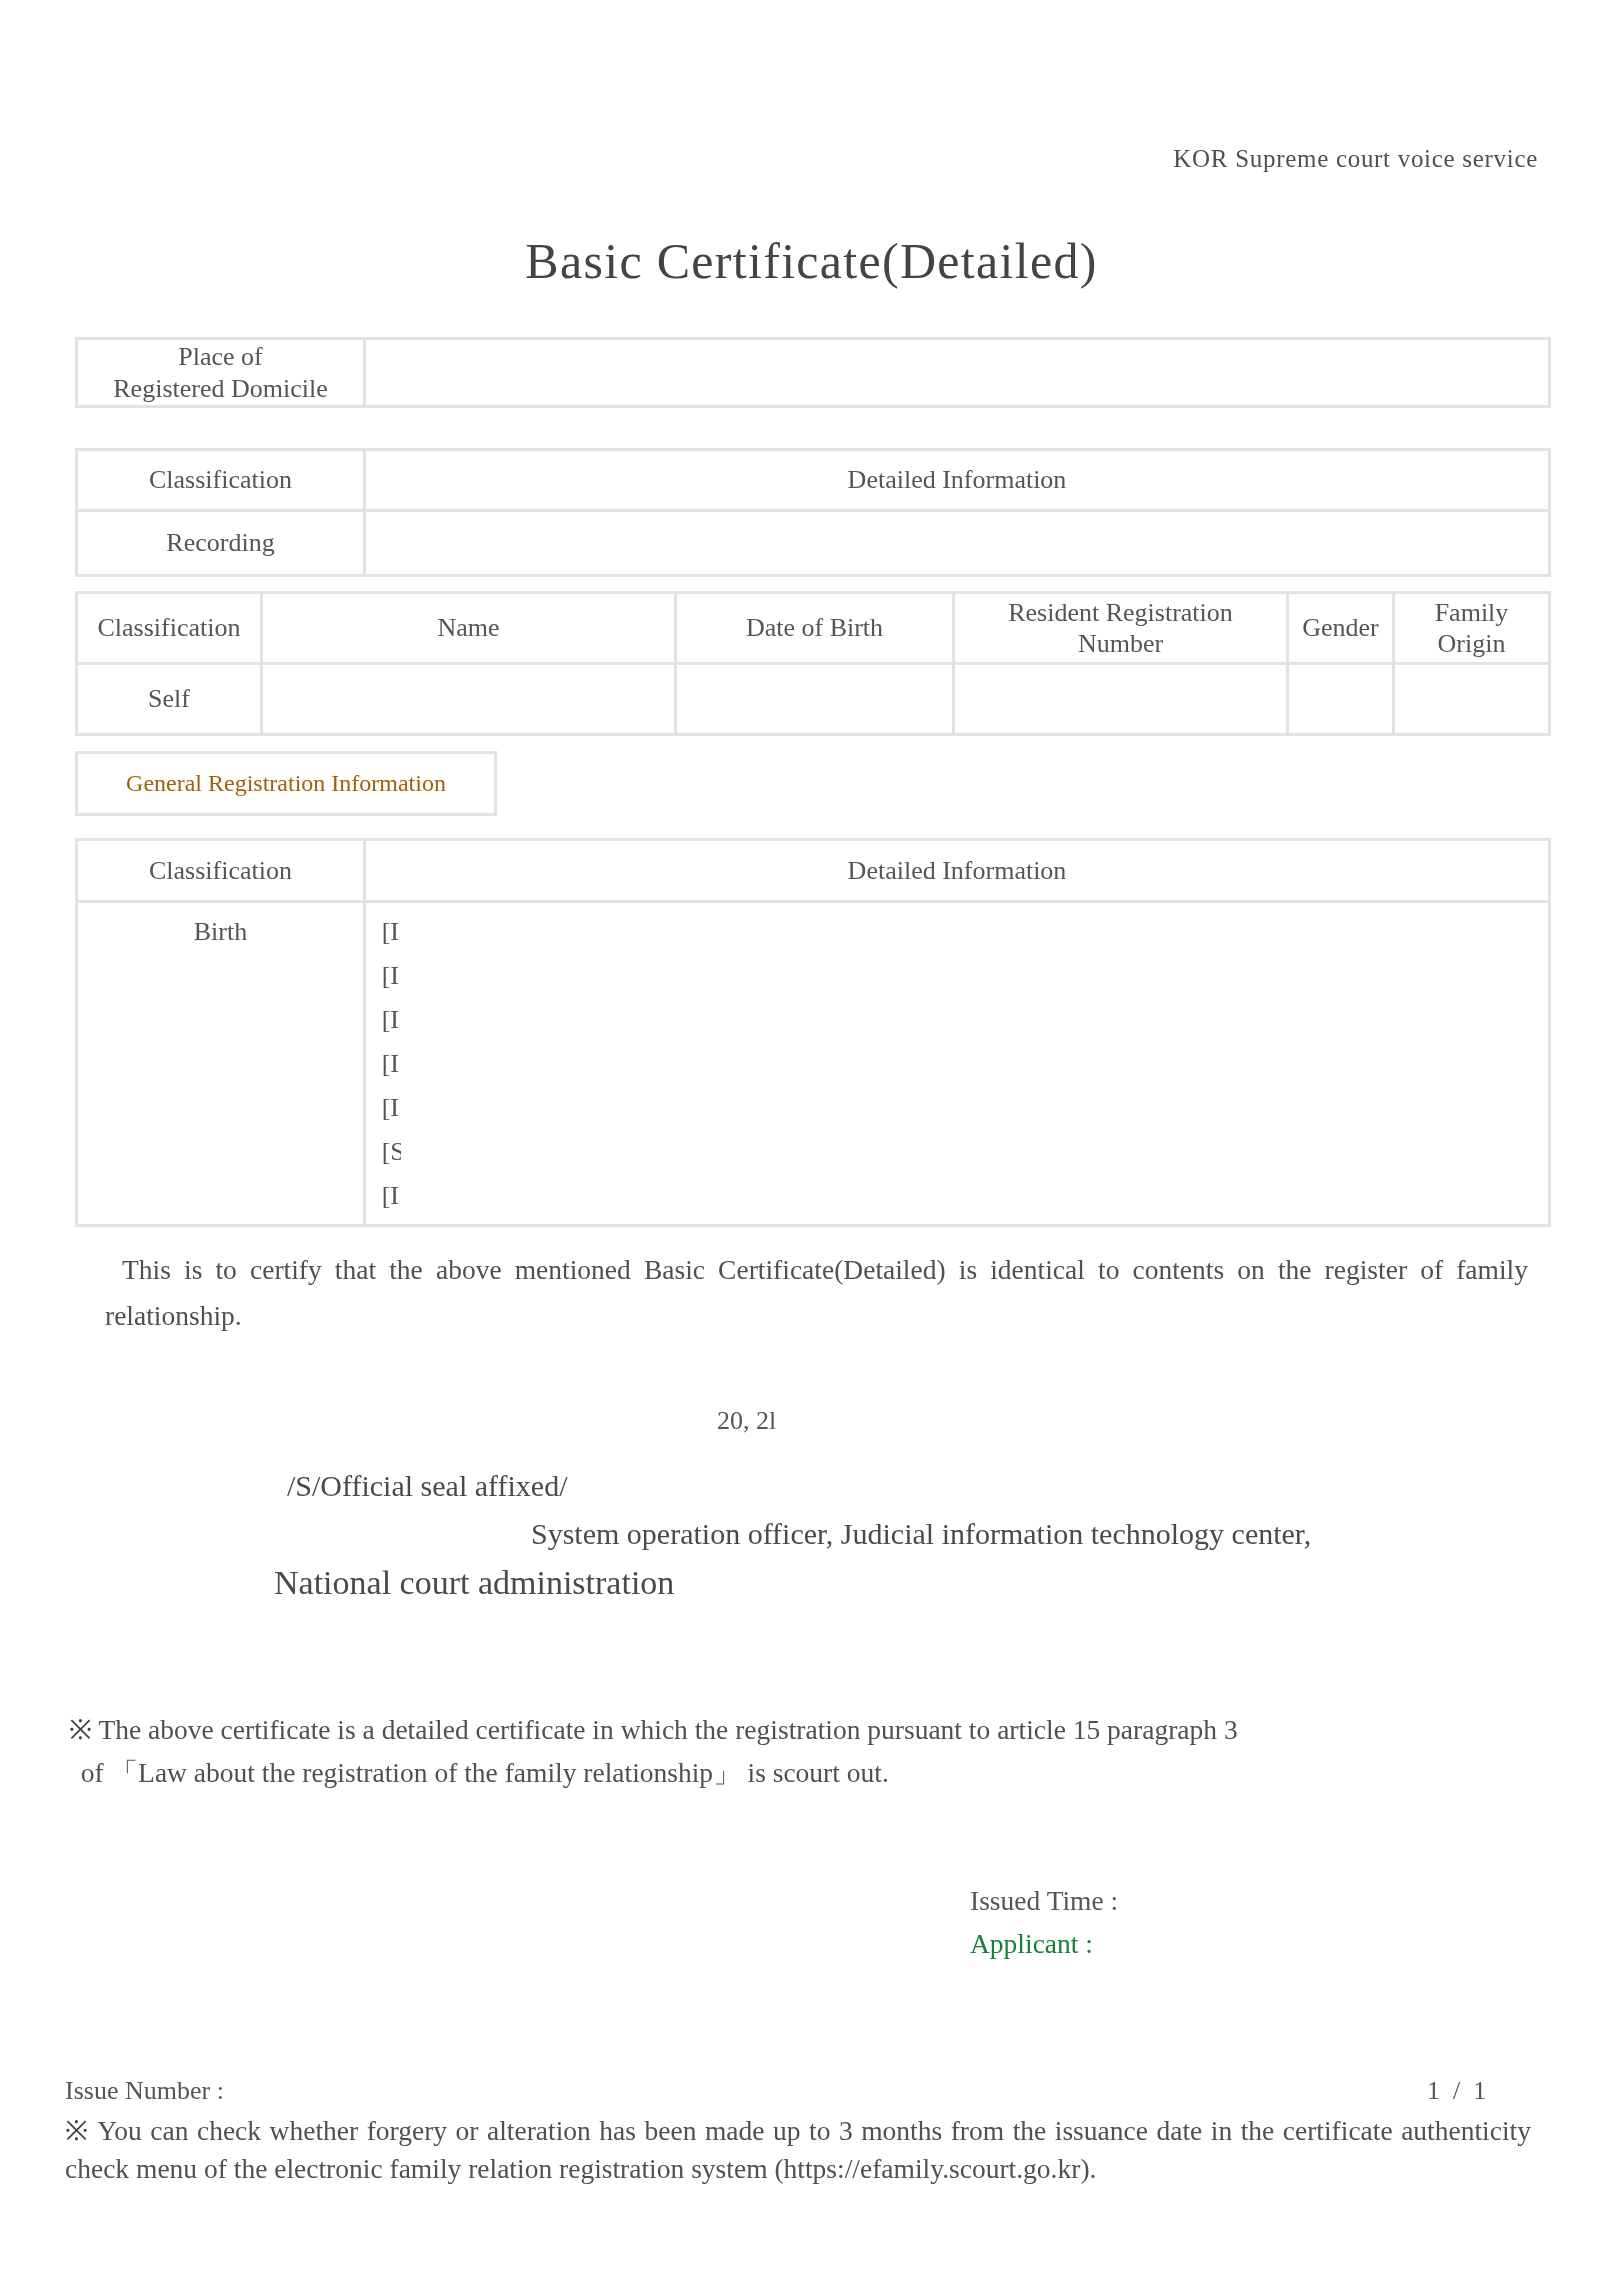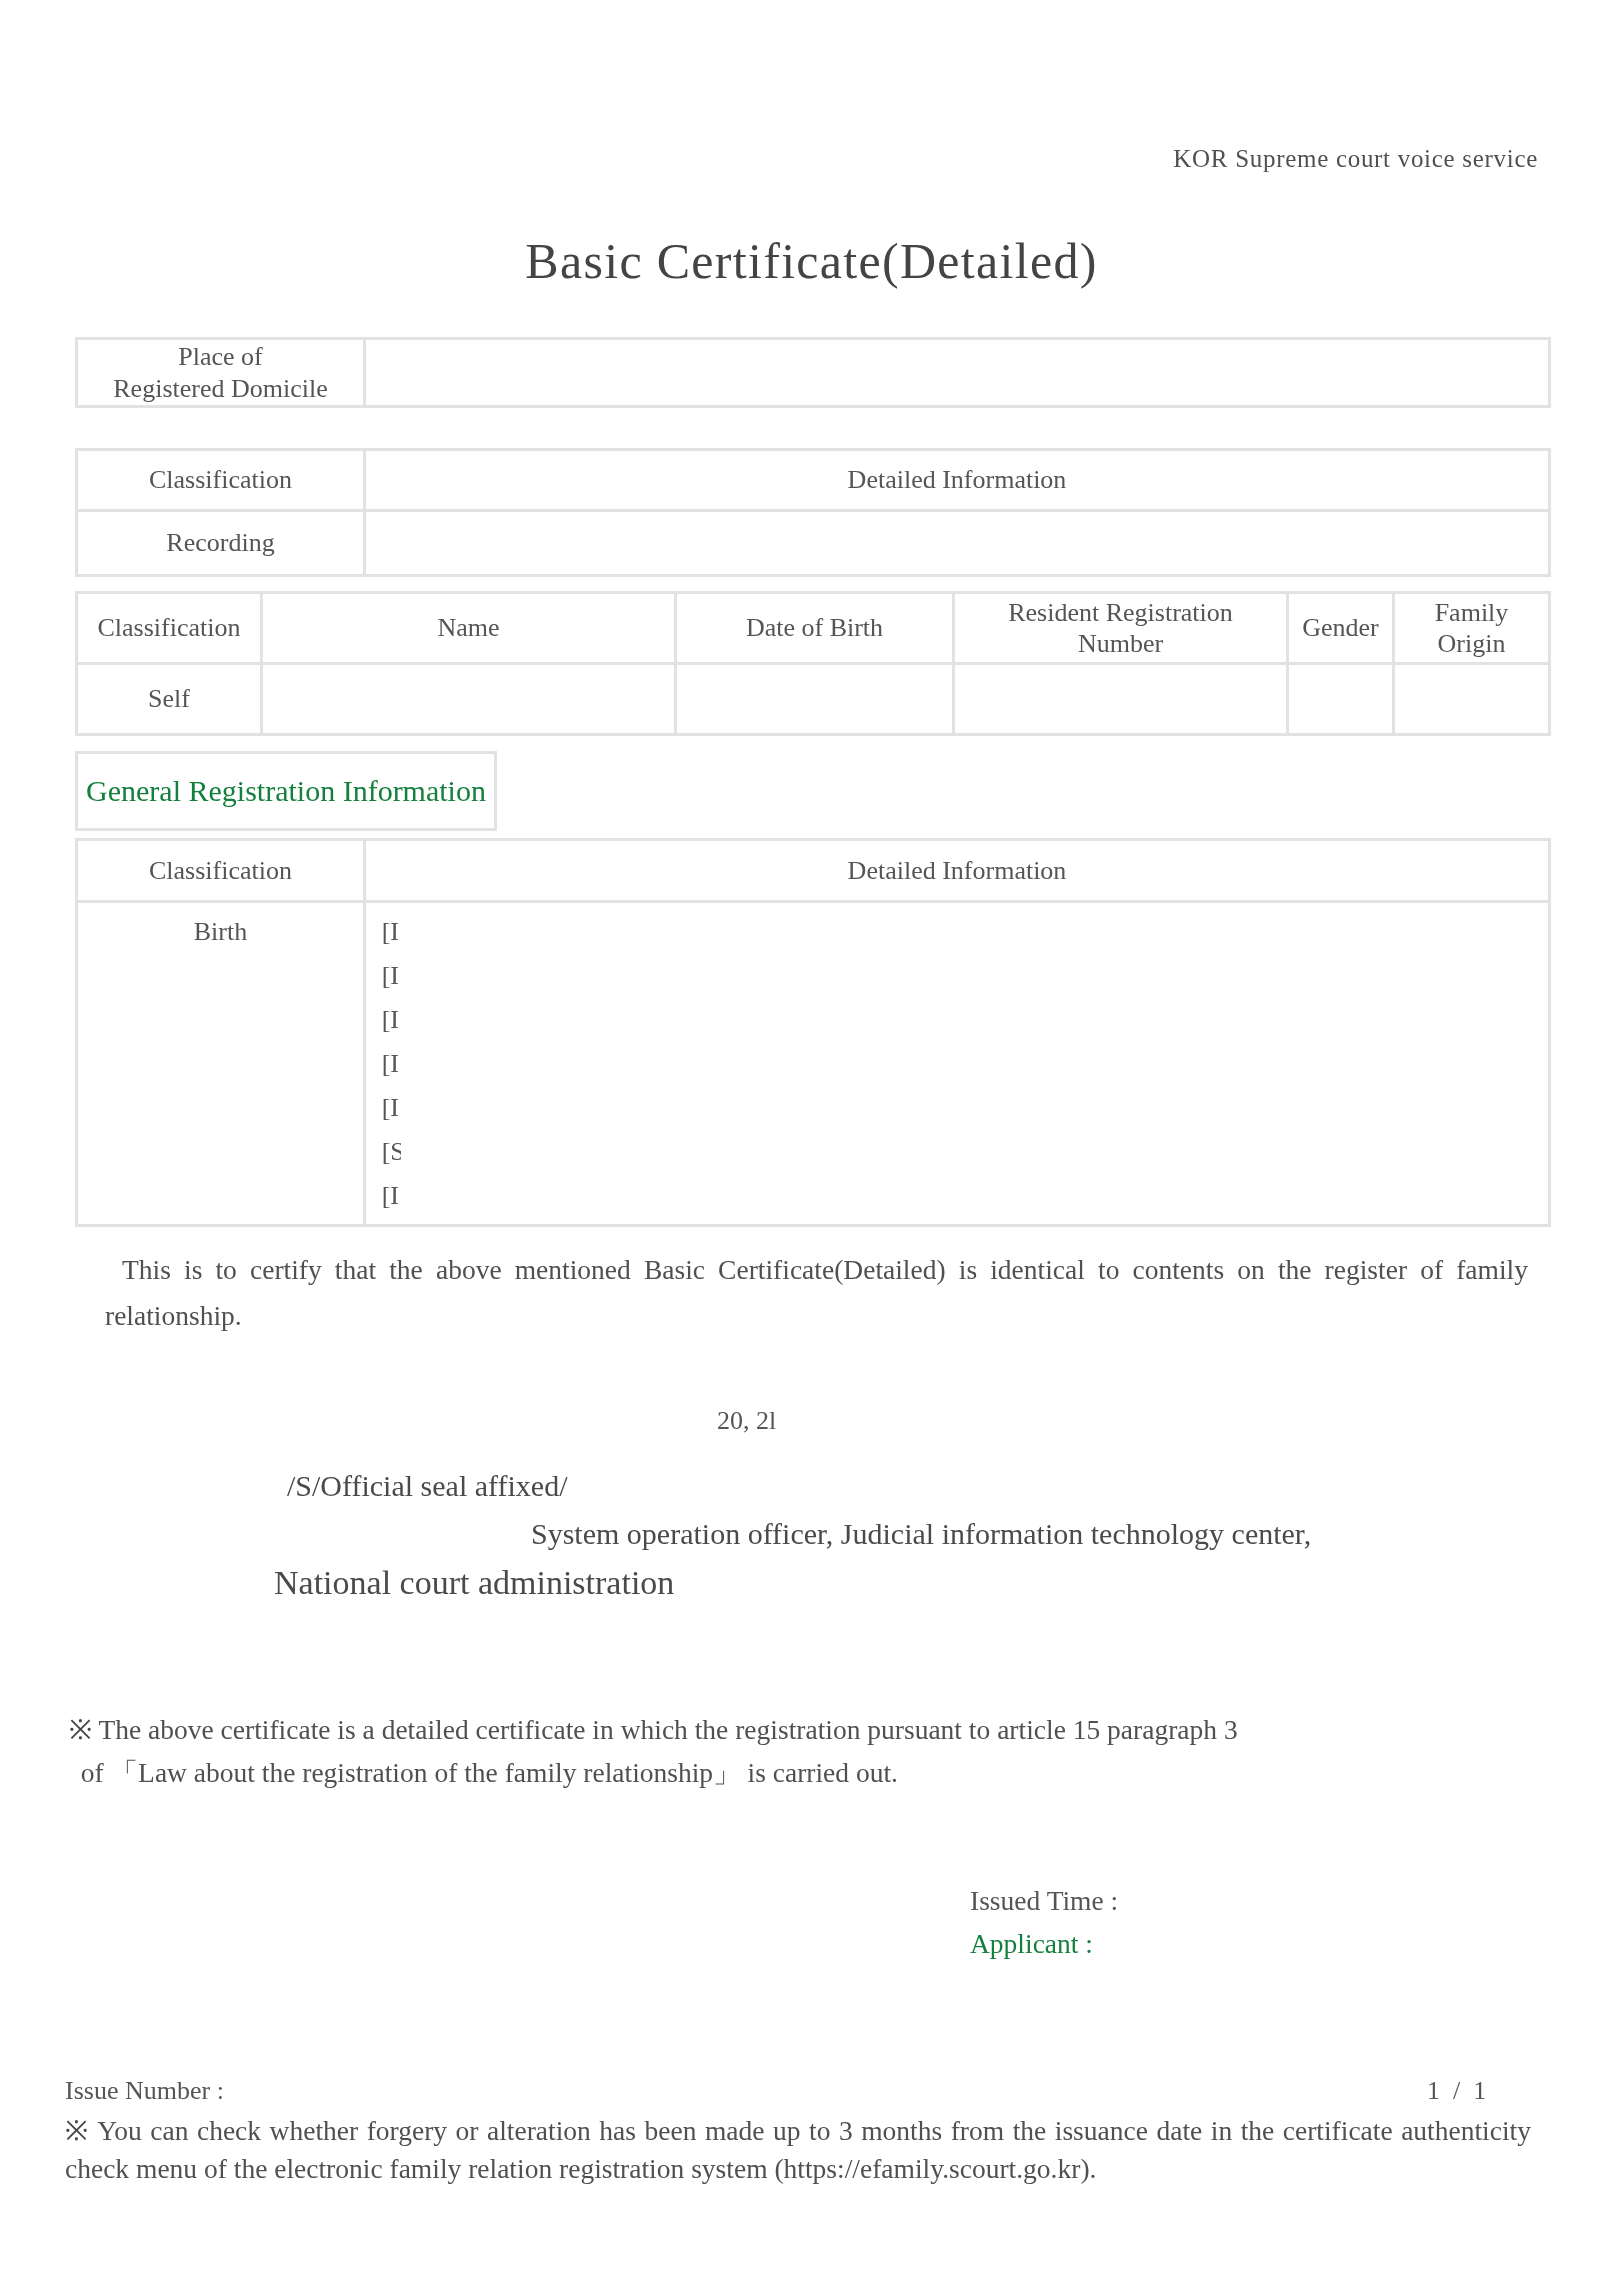--- a/index.html
+++ b/index.html
@@ -14,24 +14,24 @@
 
   table.grid { position: absolute; border-collapse: collapse; table-layout: fixed; }
   table.grid td { border: 3.3px solid #e2e2e2; text-align: center; vertical-align: middle; font-size: 26px; color: #555; padding: 0; line-height: 1.2; }
 
   .t1 { top: 337px; left: 75px; width: 1476px; }
   .t2 { top: 448px; left: 75px; width: 1476px; }
   .t3 { top: 591px; left: 75px; width: 1476px; }
   .t5 { top: 838px; left: 75px; width: 1476px; }
 
   .section-box {
-    position: absolute; top: 751px; left: 75px; width: 422px; height: 80px;
+    position: absolute; top: 751px; left: 75px; width: 422px; height: 65px;
     border: 3.3px solid #e2e2e2; box-sizing: border-box;
     display: flex; align-items: center; justify-content: center;
-    font-size: 30px; color: #15803d;
+    font-size: 24px; color: #a16207;
   }
 
   .detail-cell { text-align: left !important; vertical-align: top !important; padding: 13px 0 0 15.7px !important; }
   .detail-line { height: 44px; font-size: 26px; color: #555; overflow: hidden; width: 19.6px; white-space: nowrap; }
   .birth-cell { vertical-align: top !important; padding-top: 13px !important; }
 
   .cert-text { top: 1247px; left: 105px; width: 1423px; font-size: 27.5px; line-height: 46px; color: #505050; text-align: justify; text-indent: 17px; }
   .date-line { top: 1386px; left: 717px; font-size: 26px; color: #555; margin-top: 20px; }
   .seal { top: 1469px; left: 287px; font-size: 30px; color: #4a4a4a; }
   .officer { top: 1517px; left: 531px; font-size: 30px; color: #4a4a4a; }
@@ -153,21 +153,21 @@
 <div class="abs date-line">20, 2l</div>
 <div class="abs seal">/S/Official seal affixed/</div>
 <div class="abs officer">System operation officer, Judicial information technology center,</div>
 <div class="abs admin">National court administration</div>
 
 <div class="abs note1">
   <div>
     <span class="ref-mark">※</span>
     <span>The above certificate is a detailed certificate in which the registration pursuant to article 15 paragraph 3</span>
   </div>
-  <div class="indent">of 「Law about the registration of the family relationship」 is carried out.</div>
+  <div class="indent">of 「Law about the registration of the family relationship」 is scourt out.</div>
 </div>
 
 <div class="abs issued-time">Issued Time :</div>
 <div class="abs applicant">Applicant :</div>
 
 <div class="abs issue-number">Issue Number :</div>
 <div class="abs page-num">1 / 1</div>
 
 <div class="abs note2">
   <span class="ref-mark">※</span>

